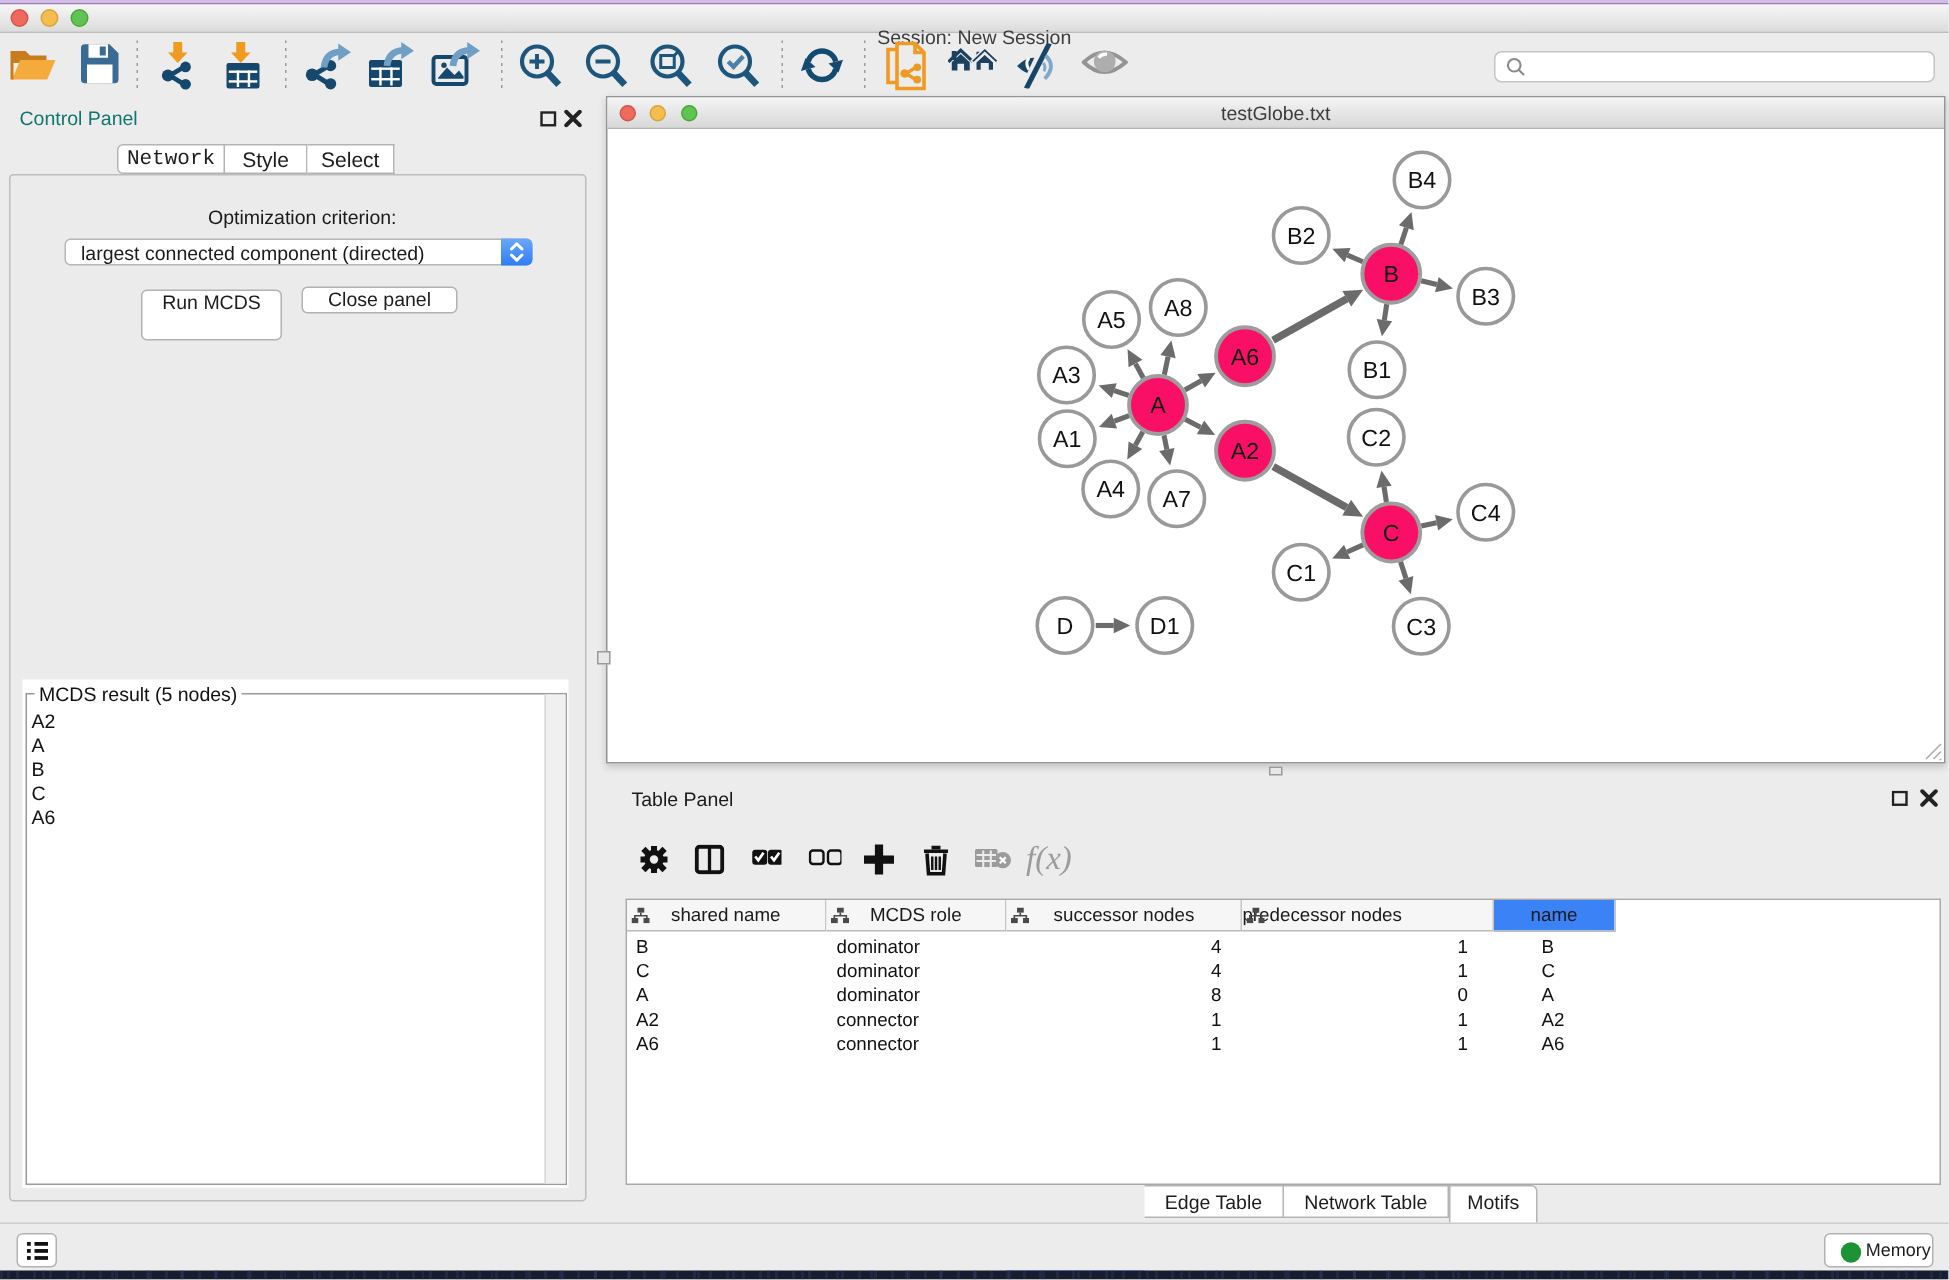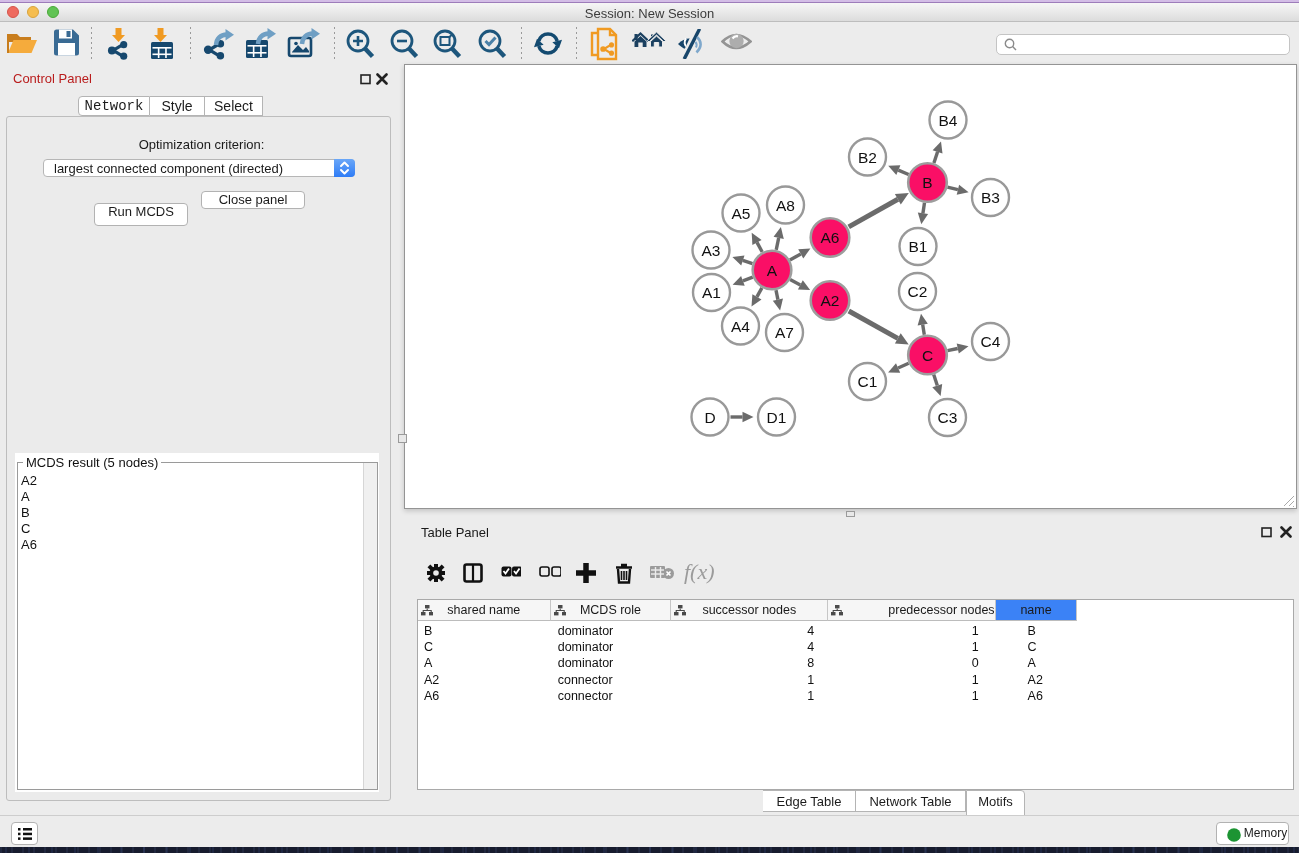--- a/index.html
+++ b/index.html
@@ -1,21 +1,21 @@
 <!DOCTYPE html>
 <html><head>
 <meta charset="utf-8">
 <style>
 * { margin:0; padding:0; box-sizing:border-box; }
 html,body { width:1299px; height:853px; overflow:hidden; }
 body { font-family:"Liberation Sans", sans-serif; background:#ececec; position:relative; }
 .abs { position:absolute; }
 .tl { border-radius:50%; width:12px; height:12px; position:absolute; top:3px; }
 .titlebar { left:0; top:3px; width:1299px; height:19px; background:linear-gradient(#f6f6f6,#dcdcdc); border-bottom:1px solid #bdbdbd; }
-.wtitle { width:100%; text-align:center; font-size:13px; color:#3c3c3c; padding-top:3px; }
+.wtitle { width:100%; text-align:center; font-size:13px; color:#3c3c3c; padding-top:14px; }
 .seg { position:absolute; height:20px; font-size:14px; color:#1c1c1c; background:#fff; border:1px solid #b4b4b4; text-align:center; line-height:19px; }
 .seg.sel { background:linear-gradient(#57a1fc,#2e7cf7); color:#fff; border-color:#2e7cf7;margin-top:35px; }
 .btn { position:absolute; background:#fff; border:1px solid #b2b2b2; border-radius:4px; font-size:13px; color:#1c1c1c; text-align:center; }
 </style>
 </head>
 <body>
 
 <div class="abs" style="left:0;top:0;width:1299px;height:2px;background:#d3bde6"></div>
 <div class="abs" style="left:0;top:2px;width:1299px;height:1px;background:#9d7cba"></div>
 
@@ -178,21 +178,21 @@
     </svg>
 <div class="abs" style="left:996px;top:11px;width:294px;height:21px;background:#fff;border:1px solid #c4c4c4;border-radius:5px;">
   <svg width="14" height="14" style="position:absolute;left:7px;top:3px">
         <circle cx="5.5" cy="5.5" r="4.2" fill="none" stroke="#8a8a8a" stroke-width="1.4"></circle>
         <line x1="8.6" y1="8.6" x2="12" y2="12" stroke="#8a8a8a" stroke-width="1.4"></line>
       </svg>
 </div>
 </div>
 
 <div class="abs" style="left:0;top:63px;width:403px;height:752px;">
-  <div class="abs" style="left:13px;top:71px;font-size:13px;color:#b91c1c;top:8px;">Control Panel</div>
+  <div class="abs" style="left:13px;top:71px;font-size:13px;color:#0f766e;top:8px;">Control Panel</div>
   <svg class="abs" style="left:360px;top:11px" width="12" height="11">
       <rect x="1" y="1" width="9" height="8.5" fill="none" stroke="#222" stroke-width="1.6"></rect>
     </svg>
   <svg class="abs" style="left:376px;top:10px" width="12" height="12">
       <path d="M1.5 1.5 L10.5 10.5 M10.5 1.5 L1.5 10.5" stroke="#222" stroke-width="2.6" stroke-linecap="round"></path>
     </svg>
 
   <div class="seg" style="left:78px;top:33px;width:72px;border-radius:4px 0 0 4px;font-family:Liberation Mono, monospace;">Network</div>
   <div class="seg" style="left:150px;top:33px;width:55px;border-left:0;">Style</div>
   <div class="seg" style="left:205px;top:33px;width:58px;border-left:0;">Select</div>
@@ -202,31 +202,37 @@
   <div class="abs" style="left:43px;top:96px;width:312px;height:18px;background:#fff;border:1px solid #b6b6b6;border-radius:4px;">
     <div style="font-size:13px;color:#1a1a1a;padding:1px 0 0 10px;">largest connected component (directed)</div>
     <div class="abs" style="right:-1px;top:-1px;width:21px;height:18px;border-radius:0 4px 4px 0;background:linear-gradient(#6aa7f8,#2e7cf6);">
       <svg width="21" height="18">
           <path d="M7 7 L10.5 3.5 L14 7 M7 11 L10.5 14.5 L14 11" stroke="#fff" stroke-width="2" fill="none" stroke-linecap="round" stroke-linejoin="round"></path>
         </svg>
     </div>
   </div>
 
   <div class="abs" style="left:0;top:74px;width:403px;text-align:center;font-size:13px;color:#1a1a1a;">Optimization criterion:</div>
-  <div class="btn" style="left:94px;top:140px;width:94px;height:23px;line-height:16px;">Run MCDS</div>
+  <div class="btn" style="left:94px;top:130px;width:94px;height:34px;line-height:16px;">Run MCDS</div>
   <div class="btn" style="left:201px;top:128px;width:104px;height:18px;line-height:16px;">Close panel</div>
 
   <div class="abs" style="left:15px;top:390px;width:364px;height:339px;background:#fff;"></div>
   <div class="abs" style="left:17px;top:399px;width:361px;height:328px;border:1px solid #9a9a9a;"></div>
   <div class="abs" style="left:363px;top:400px;width:14px;height:326px;background:#f0f0f0;border-left:1px solid #d6d6d6;"></div>
   <div class="abs" style="left:23px;top:392px;background:#fff;padding:0 3px;font-size:13px;color:#111;text-align:right;">MCDS result (5 nodes)</div>
   <div class="abs" style="left:21px;top:410px;font-size:13px;color:#111;line-height:16px;">A2<br>A<br>B<br>C<br>A6</div>
 </div>
 
 <div class="abs" style="left:404px;top:64px;width:893px;height:445px;border:1px solid #949494;background:#fff;box-shadow:0 2px 5px rgba(0,0,0,0.18);">
+  <div style="height:21px;background:linear-gradient(#f4f4f4,#d8d8d8);border-bottom:1px solid #b3b3b3;position:relative;">
+    <div class="tl" style="left:7.5px;top:5px;width:11px;height:11px;background:#ee6a5f;border:0.5px solid #d5544a"></div>
+    <div class="tl" style="left:28px;top:5px;width:11px;height:11px;background:#f5bd4f;border:0.5px solid #d9a33c"></div>
+    <div class="tl" style="left:48.5px;top:5px;width:11px;height:11px;background:#61c354;border:0.5px solid #4aa838"></div>
+    <div style="text-align:center;font-size:13px;color:#3c3c3c;padding-top:3px;">testGlobe.txt</div>
+  </div>
   <svg width="16" height="16" style="position:absolute;right:1px;bottom:1px">
       <path d="M15 5 L5 15 M15 10 L10 15 M15 15 L14 16" stroke="#aaa" stroke-width="1"></path>
     </svg>
 </div>
 <svg width="892" height="421" style="position:absolute;left:405px;top:87px" font-family="Liberation Sans, sans-serif">
     <line x1="357.2" y1="165.0" x2="352.0" y2="155.4" stroke="#6b6b6b" stroke-width="3.4"></line>
     <polygon points="346.7,145.8 356.6,152.9 347.4,157.9" fill="#6b6b6b"></polygon>
     <line x1="371.2" y1="162.9" x2="373.7" y2="150.8" stroke="#6b6b6b" stroke-width="3.4"></line>
     <polygon points="375.9,140.0 378.8,151.9 368.6,149.7" fill="#6b6b6b"></polygon>
     <line x1="347.5" y1="176.6" x2="337.8" y2="173.4" stroke="#6b6b6b" stroke-width="3.4"></line>
@@ -391,21 +397,21 @@
           <path d="M6.2 3.4 V5.5 M2.2 7 V5.5 H10.2 V7" stroke="#4a4a4a" fill="none" stroke-width="1.1"></path>
         </svg>MCDS role</div>
       <div style="position:absolute;left:253.3px;top:0;width:157.0px;height:21px;background:#f6f6f6;border-right:1px solid #c6c6c6;border-bottom:1px solid #bcbcbc;text-align:center;line-height:21px;font-size:12.5px;color:#1a1a1a;"><svg width="12" height="11" style="position:absolute;left:3px;top:5px">
           <g fill="#4a4a4a">
             <rect x="4" y="0" width="4.5" height="3.4"></rect>
             <rect x="0" y="7" width="4.5" height="3.4"></rect>
             <rect x="8" y="7" width="4.5" height="3.4"></rect>
           </g>
           <path d="M6.2 3.4 V5.5 M2.2 7 V5.5 H10.2 V7" stroke="#4a4a4a" fill="none" stroke-width="1.1"></path>
         </svg>successor nodes</div>
-      <div style="position:absolute;left:410.3px;top:0;width:167.3px;height:21px;background:#f6f6f6;border-right:1px solid #c6c6c6;border-bottom:1px solid #bcbcbc;text-align:right;line-height:21px;font-size:12.5px;color:#1a1a1a;"><svg width="12" height="11" style="position:absolute;left:3px;top:5px">
+      <div style="position:absolute;left:410.3px;top:0;width:167.3px;height:21px;background:#f6f6f6;border-right:1px solid #c6c6c6;border-bottom:1px solid #bcbcbc;text-align:left;line-height:21px;font-size:12.5px;color:#1a1a1a;"><svg width="12" height="11" style="position:absolute;left:3px;top:5px">
           <g fill="#4a4a4a">
             <rect x="4" y="0" width="4.5" height="3.4"></rect>
             <rect x="0" y="7" width="4.5" height="3.4"></rect>
             <rect x="8" y="7" width="4.5" height="3.4"></rect>
           </g>
           <path d="M6.2 3.4 V5.5 M2.2 7 V5.5 H10.2 V7" stroke="#4a4a4a" fill="none" stroke-width="1.1"></path>
         </svg>predecessor nodes</div>
       <div style="position:absolute;left:577.6px;top:0;width:81.89999999999998px;height:21px;background:#3b82f6;border-right:1px solid #c6c6c6;border-bottom:1px solid #bcbcbc;text-align:center;line-height:21px;font-size:12.5px;color:#1a1a1a;">name</div>
       <div style="position:absolute;left:0;top:22px;width:877px;height:16.3px;font-size:12.5px;color:#111;">
 <span style="position:absolute;left:6px;top:1.5px;">B</span>

